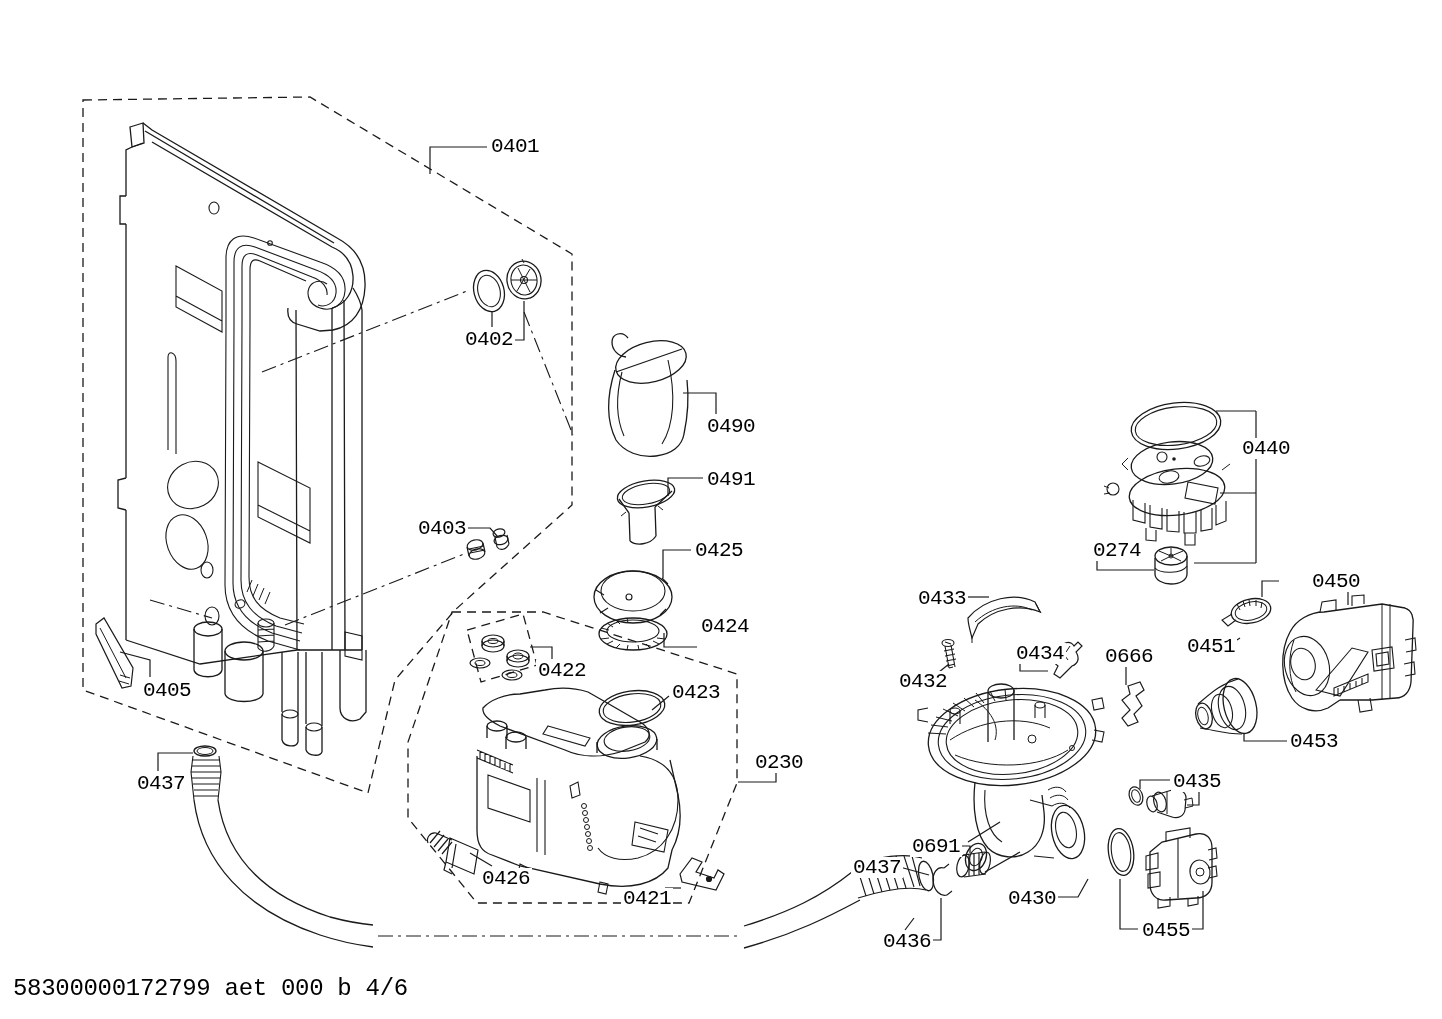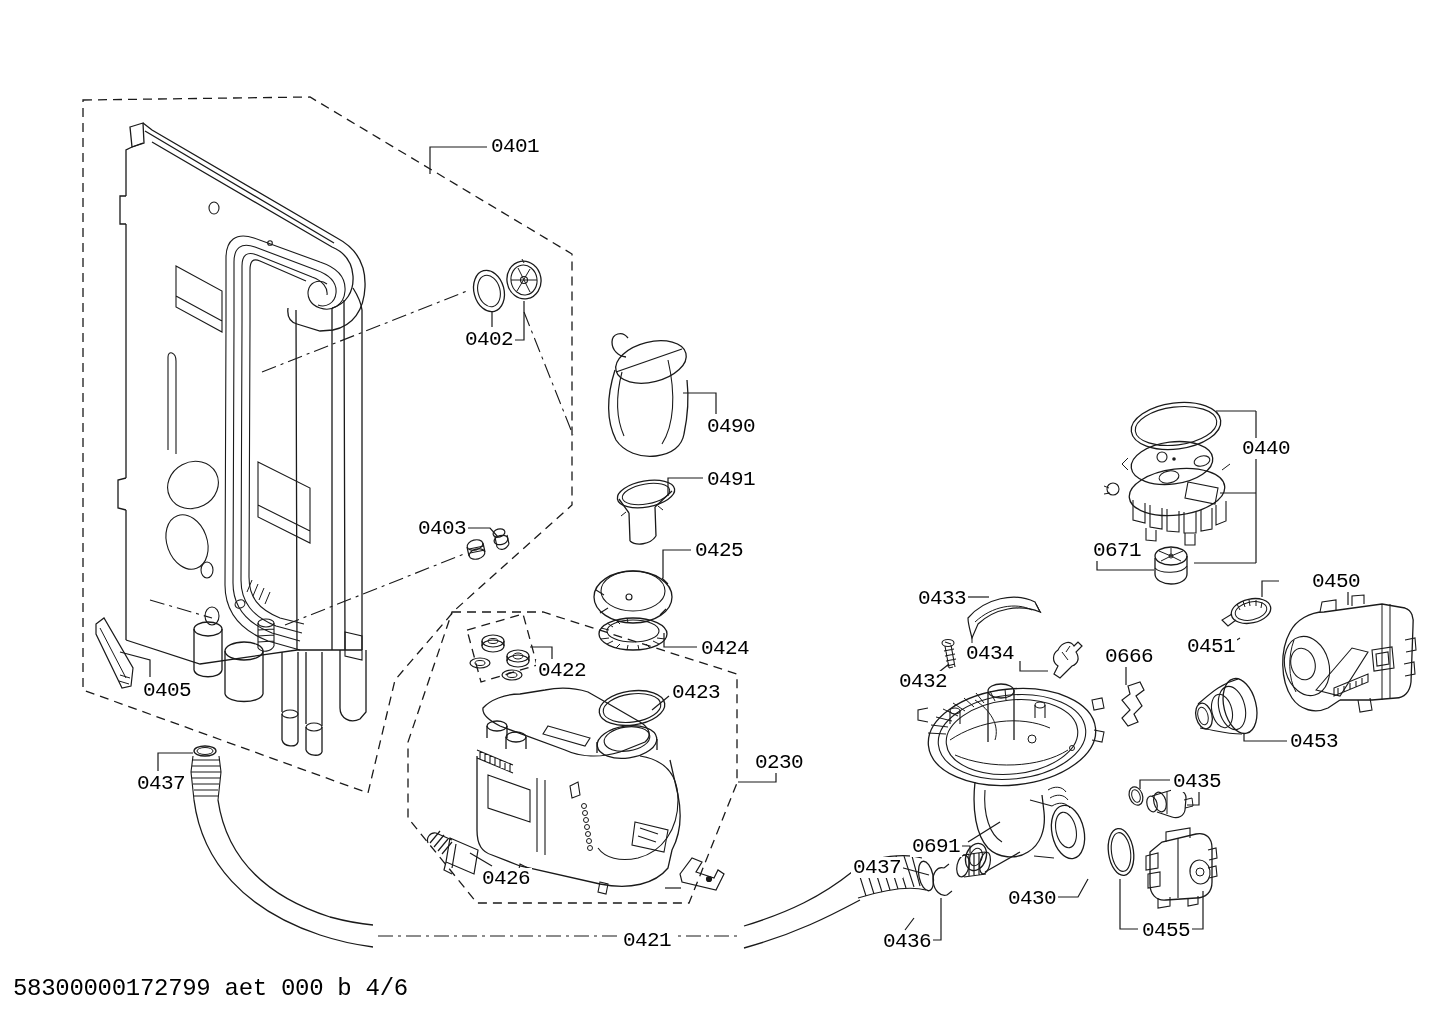--- a/index.html
+++ b/index.html
@@ -374,32 +374,32 @@
 </svg>
 
   <div class="lbl" style="left:489px;top:136px;">0401</div>
   <div class="lbl" style="left:463px;top:329px;">0402</div>
   <div class="lbl" style="left:416px;top:518px;">0403</div>
   <div class="lbl" style="left:141px;top:680px;">0405</div>
   <div class="lbl" style="left:135px;top:773px;">0437</div>
   <div class="lbl" style="left:705px;top:416px;">0490</div>
   <div class="lbl" style="left:705px;top:469px;">0491</div>
   <div class="lbl" style="left:693px;top:540px;">0425</div>
-  <div class="lbl" style="left:699px;top:638px;">0424</div>
+  <div class="lbl" style="left:699px;top:616px;">0424</div>
   <div class="lbl" style="left:536px;top:660px;">0422</div>
   <div class="lbl" style="left:670px;top:682px;">0423</div>
   <div class="lbl" style="left:753px;top:752px;">0230</div>
   <div class="lbl" style="left:480px;top:868px;">0426</div>
-  <div class="lbl" style="left:621px;top:930px;">0421</div>
+  <div class="lbl" style="left:621px;top:888px;">0421</div>
   <div class="lbl" style="left:916px;top:588px;">0433</div>
   <div class="lbl" style="left:897px;top:671px;">0432</div>
-  <div class="lbl" style="left:964px;top:643px;">0434</div>
+  <div class="lbl" style="left:1014px;top:643px;">0434</div>
   <div class="lbl" style="left:1103px;top:646px;">0666</div>
   <div class="lbl" style="left:1240px;top:438px;">0440</div>
-  <div class="lbl" style="left:1091px;top:540px;">0671</div>
+  <div class="lbl" style="left:1091px;top:540px;">0274</div>
   <div class="lbl" style="left:1310px;top:571px;text-align:center;">0450</div>
   <div class="lbl" style="left:1185px;top:636px;">0451</div>
   <div class="lbl" style="left:1288px;top:731px;">0453</div>
   <div class="lbl" style="left:1171px;top:771px;">0435</div>
   <div class="lbl" style="left:910px;top:836px;">0691</div>
   <div class="lbl" style="left:851px;top:857px;">0437</div>
   <div class="lbl" style="left:1006px;top:888px;">0430</div>
   <div class="lbl" style="left:881px;top:931px;">0436</div>
   <div class="lbl" style="left:1140px;top:920px;">0455</div>
 

